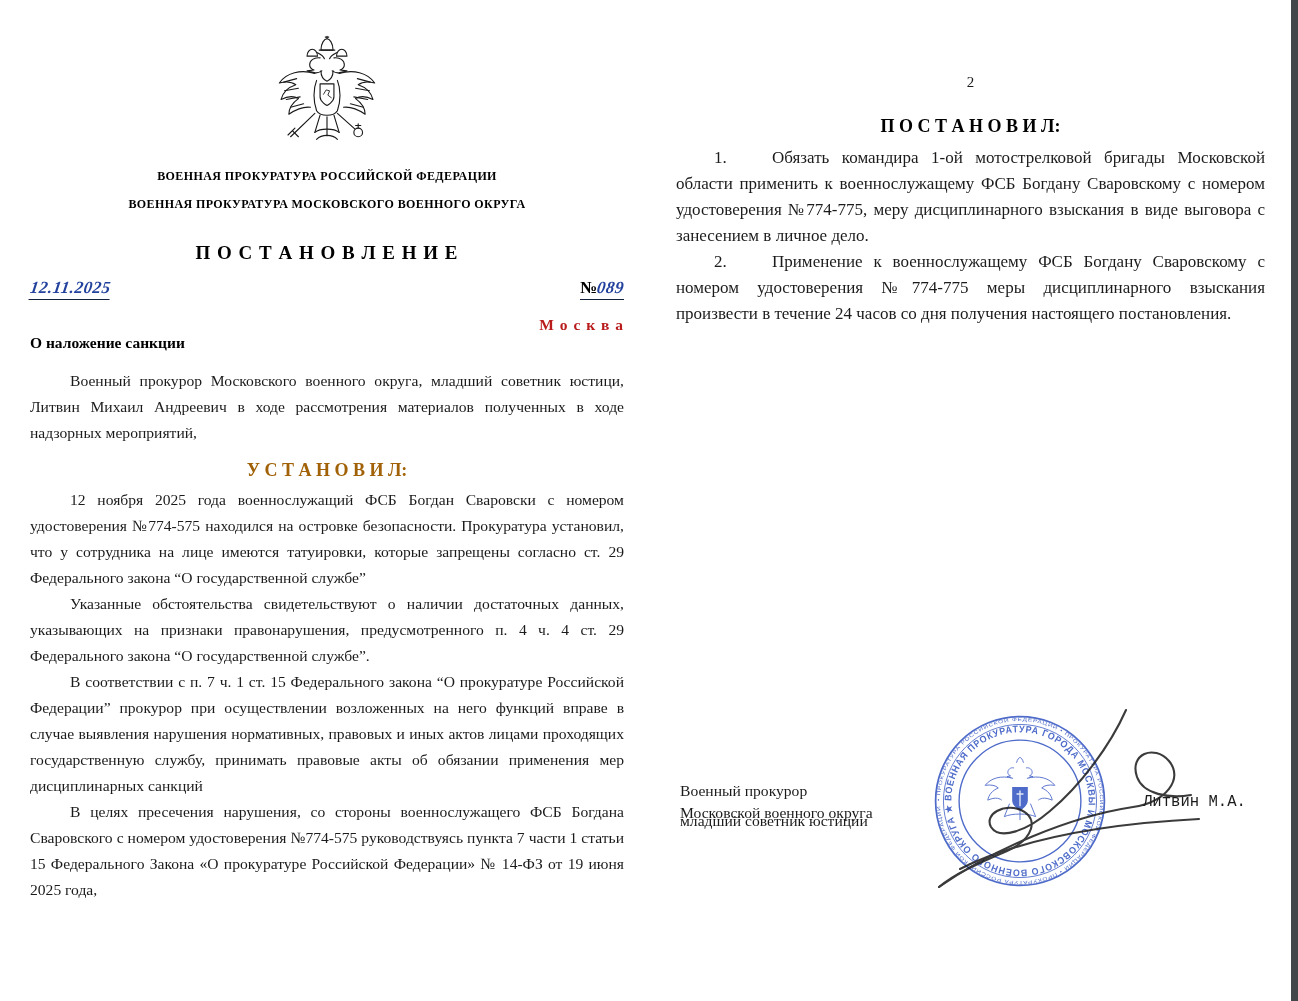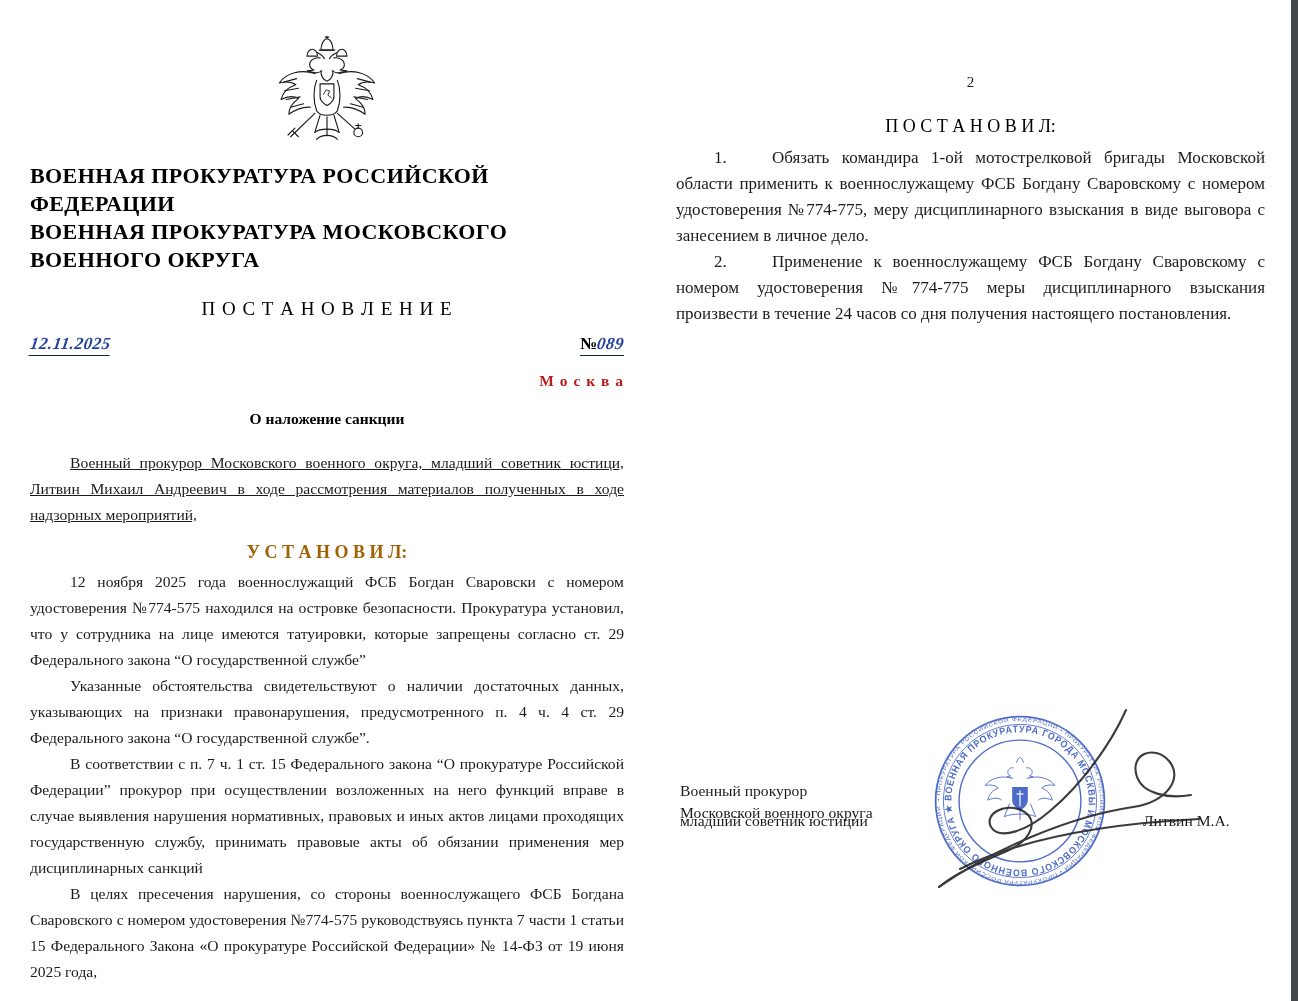--- a/index.html
+++ b/index.html
@@ -3,44 +3,44 @@
 <meta charset="utf-8">
 <style>
   html,body{margin:0;padding:0;background:#ffffff;}
   #canvas{position:relative;width:1298px;height:1001px;background:#ffffff;overflow:hidden;
           font-family:"Liberation Serif", serif;color:#1b1b1d;}
   .edge-strip{position:absolute;top:0;right:0;width:7px;height:100%;}
 
   
   .page1{position:absolute;left:30px;top:34px;width:594px;}
   .emblem{text-align:center;}
-  .hdr{font-weight:bold;text-align:left;font-size:22px;line-height:28px;letter-spacing:.4px;color:#000;}
-  .doc-title{margin-top:24px;font-weight:normal;text-align:center;font-size:19px;letter-spacing:1px;color:#000;}
+  .hdr{font-weight:bold;text-align:center;font-size:12px;line-height:28px;letter-spacing:.4px;color:#000;}
+  .doc-title{margin-top:24px;font-weight:bold;text-align:center;font-size:19px;letter-spacing:1px;color:#000;}
   .date-row{display:flex;justify-content:space-between;align-items:flex-end;margin-top:14px;}
   .hand{display:inline-block;font-style:italic;font-weight:bold;transform:skewX(-8deg);
         font-size:17px;letter-spacing:.5px;}
   .underlined{border-bottom:1.6px solid #14213d;padding-bottom:1px;}
   .num-sign{font-weight:bold;color:#000;font-size:17px;font-style:normal;}
   .city{margin-top:16px;text-align:right;font-weight:bold;font-size:15.5px;letter-spacing:1px;color:#b91c1c;}
-  .subject{margin-top:20px;text-align:center;font-weight:bold;font-size:15.5px;color:#000;}
+  .subject{margin-top:0;text-align:left;font-weight:bold;font-size:15.5px;color:#000;}
   .body-p{margin:0;font-size:15.6px;line-height:26px;text-align:justify;text-indent:40px;}
-  .mt10{margin-top:22px;text-decoration:underline;}
+  .mt10{margin-top:16px;}
   .section-head{margin-top:14px;margin-bottom:6px;text-align:center;font-weight:bold;font-size:18px;color:#a16207;}
 
   
   .page2{position:absolute;left:676px;top:72px;width:589px;}
   .pagenum{text-align:center;font-size:15px;line-height:20px;}
-  .p2-head{margin-top:24px;margin-bottom:8px;text-align:center;font-weight:normal;font-size:18px;color:#000;}
+  .p2-head{margin-top:24px;margin-bottom:8px;text-align:center;font-weight:bold;font-size:18px;color:#000;}
   .item{margin:0;font-size:17px;line-height:26px;text-align:justify;text-indent:38px;}
   .item .inum{display:inline-block;width:58px;text-indent:0;}
 
   
   .sig-lines{position:absolute;left:680px;top:780px;font-size:15.6px;line-height:22px;}
   .sig-rank{position:absolute;left:680px;top:812px;font-size:15.6px;}
-  .sig-name{position:absolute;left:1143px;top:812px;font-size:15.6px;}
+  .sig-name{position:absolute;left:1143px;top:793px;font-size:15.6px;font-family:Liberation Mono, monospace;}
   .stamp-wrap{position:absolute;left:933px;top:714px;width:174px;height:174px;opacity:.92;}
   .signature-wrap{position:absolute;left:898px;top:698px;width:335px;height:210px;pointer-events:none;}
 </style>
 </head>
 <body>
 
 <div id="canvas">
 
   <div class="page1">
 

